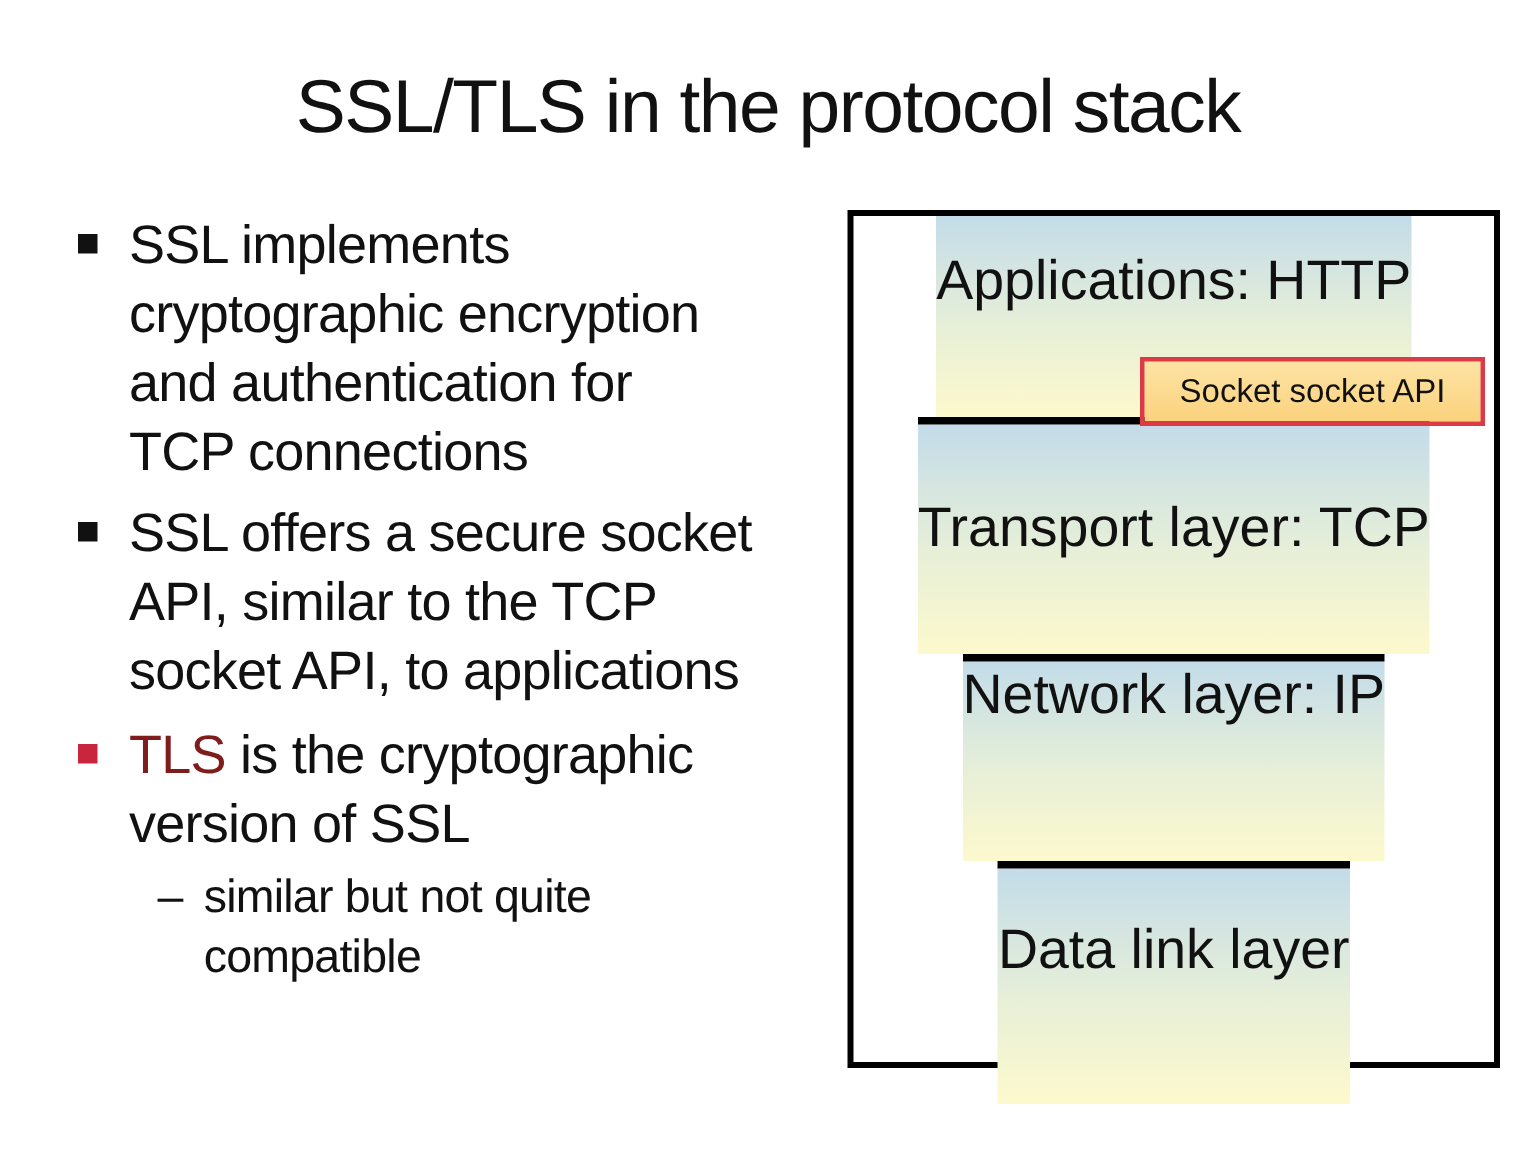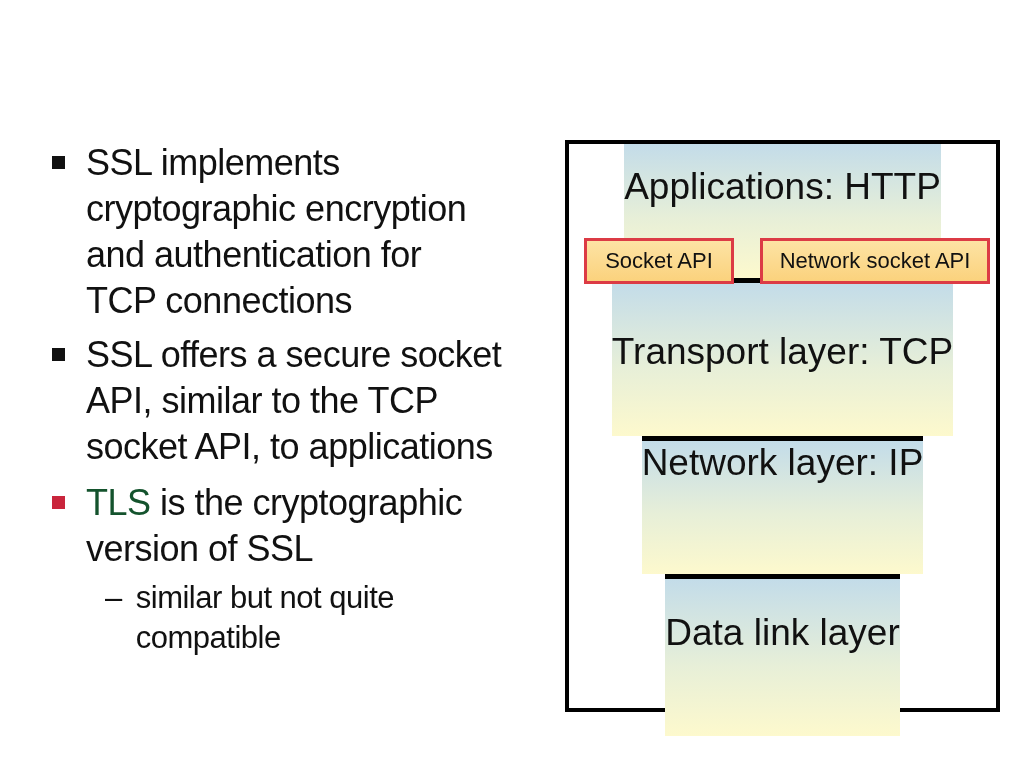--- a/index.html
+++ b/index.html
@@ -25,21 +25,21 @@
   }
   .bullet{display:flex;align-items:flex-start;}
   .bullet + .bullet{margin-top:8px;}
   .bullet.third{margin-top:10px;}
   .marker{
     flex:none;width:13px;height:13px;background:#111111;
     margin-top:16px;margin-right:21px;
   }
   .marker.red{background:#c9253c;}
   .bullet-text{font-size:36px;line-height:46px;letter-spacing:-0.5px;}
-  .red-text{color:#14532d;}
+  .red-text{color:#7f1d1d;}
   .sub-bullet{
     display:flex;align-items:flex-start;
     margin-left:53px;margin-top:6px;
   }
   .dash{
     flex:none;font-size:31px;line-height:40px;margin-right:14px;
     letter-spacing:-0.5px;
   }
   .sub-text{font-size:31px;line-height:40px;letter-spacing:-0.5px;}
   
@@ -74,20 +74,21 @@
     z-index:2;
   }
   .api-box.socket{left:15px;top:94px;width:150px;}
   .api-box.secure{left:191px;top:94px;width:230px;}
 </style>
 </head>
 <body>
 
 <div class="slide">
 
+  <div class="title">SSL/TLS in the protocol stack</div>
 
   <div class="content">
 
     <div class="bullet">
       <span class="marker"></span>
       <div class="bullet-text">
         <div>SSL implements</div>
         <div>cryptographic encryption</div>
         <div>and authentication for</div>
         <div>TCP connections</div>
@@ -129,18 +130,17 @@
     <div class="layer transport">
       <span>Transport layer: TCP</span>
     </div>
     <div class="layer network">
       <span>Network layer: IP</span>
     </div>
     <div class="layer datalink">
       <span>Data link layer</span>
     </div>
 
-    <div class="api-box socket">Socket API</div>
-    <div class="api-box secure">Network socket API</div>
+    <div class="api-box secure">Socket socket API</div>
 
   </div>
 
 </div>
 
 </body></html>

